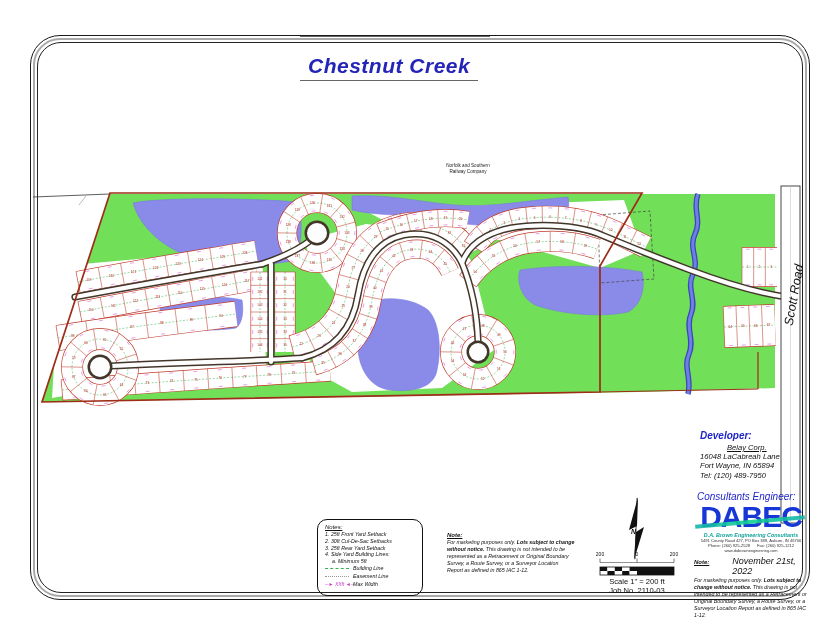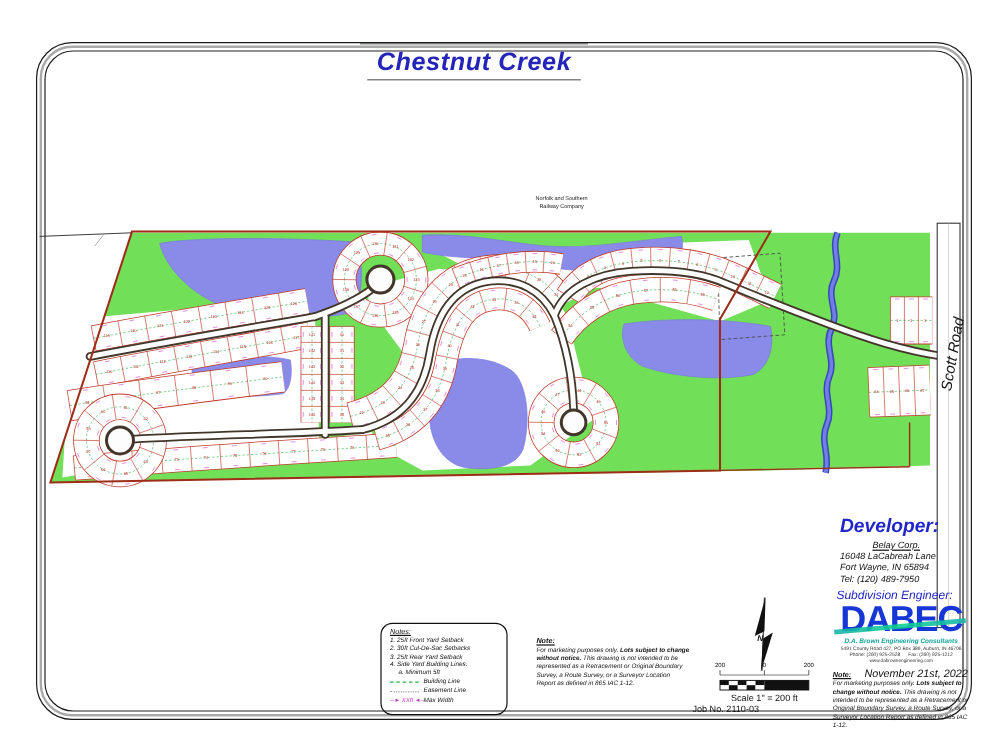--- a/index.html
+++ b/index.html
@@ -5,21 +5,21 @@
   * { margin:0; padding:0; box-sizing:border-box; }
   html,body { width:840px; height:630px; }
   body { position:relative; background:#fff; font-family:"Liberation Sans",sans-serif; overflow:hidden; }
   .abs { position:absolute; }
 
   
   .frame-outer { left:30px; top:35px; width:780px; height:565px; border:1.5px solid #1a1a1a; border-radius:30px; }
   .frame-mid   { left:33px; top:38px; width:774px; height:559px; border:2.5px solid #a9a9a9; border-radius:27px; }
   .frame-inner { left:37px; top:42px; width:766px; height:551px; border:1.2px solid #222; border-radius:24px; }
 
-  .title-wrap { left:300px; top:36px; width:190px; text-align:center; border-top:1px solid #666; padding-top:3px; }
+  .title-wrap { left:300px; top:36px; width:190px; text-align:left; border-top:1px solid #666; padding-top:17px; }
   .title-text { display:inline-block; font-size:21px; font-weight:bold; font-style:italic; color:#2424b8; border-bottom:1px solid #666; padding:0 8px 2px 8px; letter-spacing:.5px; }
 
   svg.plat { left:0; top:0; width:840px; height:630px; pointer-events:none; }
 
   .rail-label { left:425px; top:163px; width:86px; text-align:center; font-size:4.6px; line-height:1.3; color:#222; }
   .scott-label { left:756px; top:288px; width:76px; text-align:center; font-size:12.5px; font-style:italic; color:#111; transform:rotate(-80deg); }
 
   
   .notes-box { left:317px; top:519px; width:106px; height:77px; border:1.4px solid #111; border-radius:10px; padding:4px 6px 3px 7px; font-style:italic; color:#111; }
   .notes-title { font-size:6px; text-decoration:underline; margin-bottom:1px; }
@@ -31,36 +31,36 @@
   .sw-easement { border-top:1px dotted #999; }
   .sw-maxwidth { color:#c53ac5; font-size:5px; width:24px; flex:0 0 24px; height:auto; white-space:nowrap; }
 
   
   .note-center { left:447px; top:532px; width:128px; font-style:italic; color:#111; }
   .note-head { font-size:6px; font-weight:bold; text-decoration:underline; }
   .note-body { font-size:5.3px; line-height:1.33; margin-top:1px; }
   .note-body b { font-weight:bold; }
 
   .scale-cap1 { left:577px; top:577px; width:120px; text-align:center; font-size:7.6px; color:#111; }
-  .scale-cap2 { left:577px; top:586px; width:120px; text-align:left; font-size:7.6px; color:#111; }
+  .scale-cap2 { left:577px; top:586px; width:120px; text-align:center; font-size:7.6px; color:#111; }
 
   
   .dev-block { left:700px; top:430px; width:106px; font-style:italic; color:#111; }
-  .dev-head { font-size:16px; font-weight:bold; color:#2026c8; margin-bottom:2px; }
+  .dev-head { font-size:10px; font-weight:bold; color:#2026c8; margin-bottom:2px; }
   .dev-name { font-size:7.6px; text-decoration:underline;padding-left:27px; }
   .dev-line { font-size:7.6px; line-height:1.22; }
   .eng-head { left:697px; top:491px; font-size:10px; font-style:italic; color:#2026c8; }
   .dabec { left:694px; top:503px; width:114px; text-align:center; }
   .dabec-word { font-size:30px; line-height:.95; font-weight:800; color:#1636d6; letter-spacing:-1px; position:relative; }
   .dabec-swoosh { position:absolute; left:1px; top:17px; width:110px; height:3.5px; background:linear-gradient(90deg,#17b3ab,#0fd08f,#17b3ab); transform:rotate(-5deg); opacity:.9; }
   .dabec-sub { font-size:5.4px; font-weight:bold; font-style:italic; color:#11a39b; margin-top:0; }
   .dabec-tiny { font-size:4.1px; color:#333; line-height:1.3; }
   .dabec-web { font-size:3.9px; color:#333; }
   .note-right { left:694px; top:556px; width:114px; font-style:italic; color:#111; }
-  .nr-row { display:flex; align-items:baseline; gap:11px; }
+  .nr-row { display:flex; align-items:baseline; gap:23px; }
   .nr-date { font-size:9px; }
 </style>
 </head>
 <body>
 
 <div class="abs frame-outer"></div>
 <div class="abs frame-mid"></div>
 <div class="abs frame-inner"></div>
 
 <div class="abs title-wrap">
@@ -753,21 +753,21 @@
 <div class="abs scale-cap1">Scale 1" = 200 ft</div>
 <div class="abs scale-cap2">Job No. 2110-03</div>
 
 <div class="abs dev-block">
   <div class="dev-head">Developer:</div>
   <div class="dev-name">Belay Corp.</div>
   <div class="dev-line">16048 LaCabreah Lane</div>
   <div class="dev-line">Fort Wayne, IN 65894</div>
   <div class="dev-line">Tel: (120) 489-7950</div>
 </div>
-<div class="abs eng-head">Subdivision Engineer:</div>
+<div class="abs eng-head">Consultants Engineer:</div>
 
 <div class="abs dabec">
   <div class="dabec-word"><span>DABEC</span><span class="dabec-swoosh"></span></div>
   <div class="dabec-sub">D.A. Brown Engineering Consultants</div>
   <div class="dabec-tiny">5491 County Road 427, PO Box 389, Auburn, IN  46706</div>
   <div class="dabec-tiny" style="white-space:pre">Phone: (260) 925-2528      Fax: (260) 925-1212</div>
   <div class="dabec-web">www.dabrownengineering.com</div>
 </div>
 
 <div class="abs note-right">

